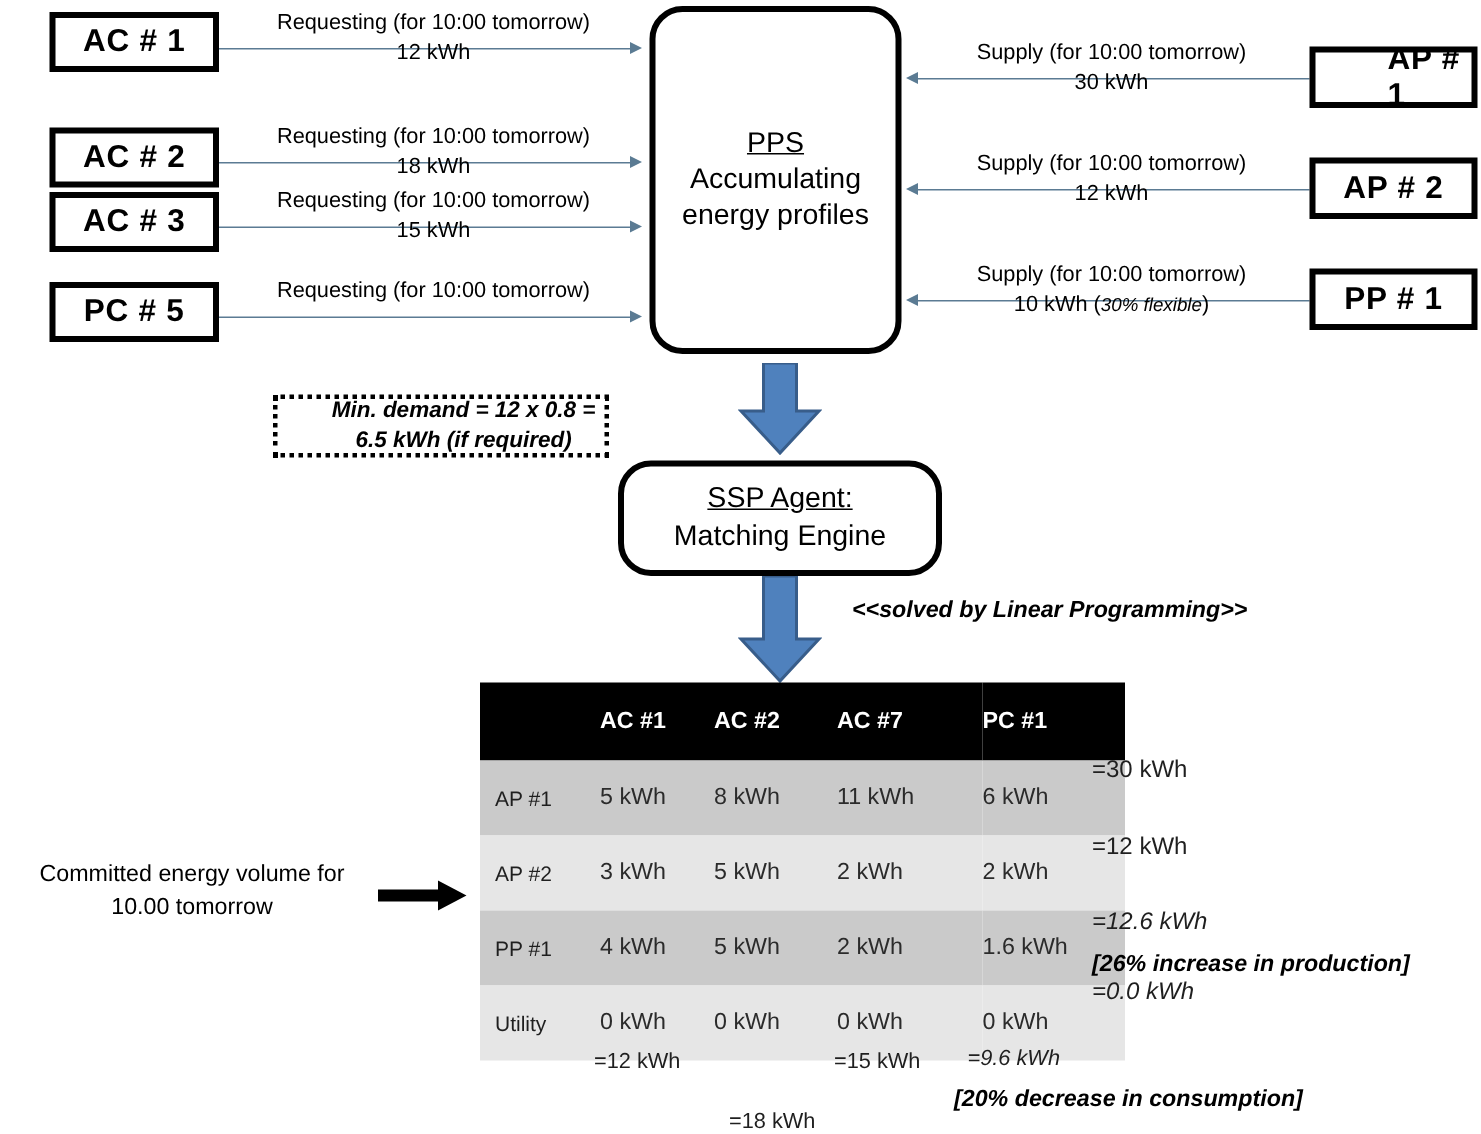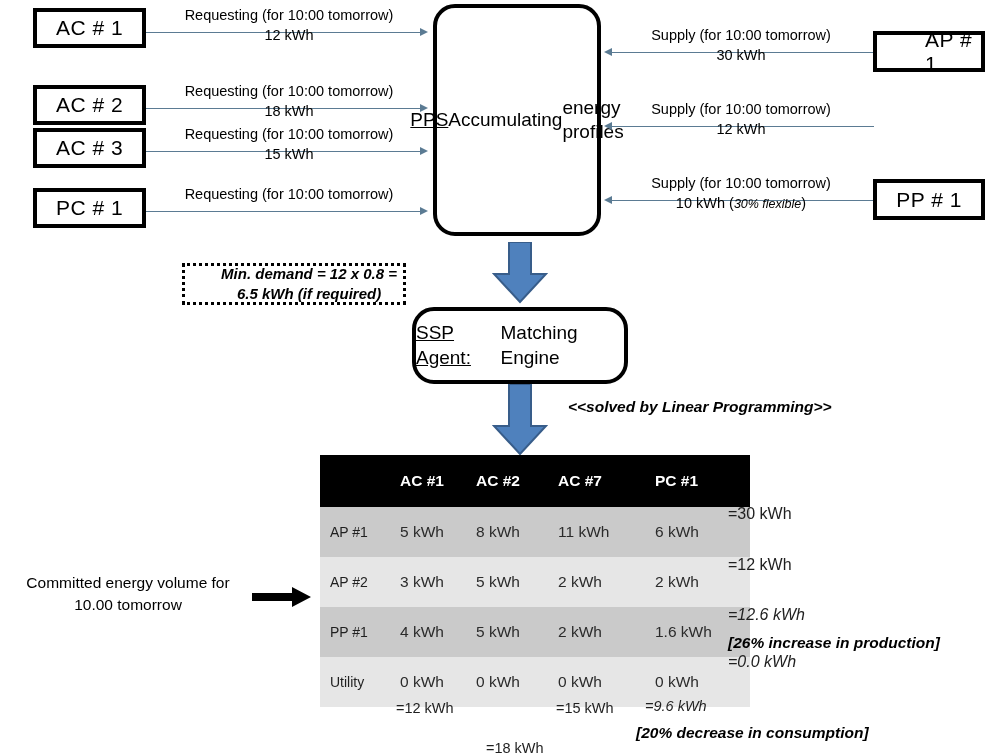--- a/index.html
+++ b/index.html
@@ -23,28 +23,30 @@
   
   .entity-box {
     border: 4px solid #000000;
     background: #ffffff;
     display: flex;
     align-items: center;
     justify-content: center;
     font-size: 21px;
     letter-spacing: 0.5px;
     box-sizing: border-box;
+    font-weight: bold;
   }
 
   
   .hub-box {
     border: 4px solid #000000;
     background: #ffffff;
     border-radius: 22px;
     display: flex;
+    flex-direction: column;
     align-items: center;
     justify-content: center;
     box-sizing: border-box;
     font-size: 19px;
     line-height: 1.28;
   }
   .hub-box .hub-title { text-decoration: underline; }
 
   
   .flow-label {
@@ -168,21 +170,21 @@
   <div class="abs entity-box" style="left:33px; top:8px; width:113px; height:40px;">
     <span>AC # 1</span>
   </div>
   <div class="abs entity-box" style="left:33px; top:85px; width:113px; height:40px;">
     <span>AC # 2</span>
   </div>
   <div class="abs entity-box" style="left:33px; top:128px; width:113px; height:40px;">
     <span>AC # 3</span>
   </div>
   <div class="abs entity-box" style="left:33px; top:188px; width:113px; height:40px;">
-    <span>PC # 1</span>
+    <span>PC # 5</span>
   </div>
 
   <div class="abs conn-line" style="left:146px; top:32px; width:278px;"></div>
   <div class="abs arrow-r" style="left:420px; top:28px;"></div>
 
   <div class="abs conn-line" style="left:146px; top:108px; width:278px;"></div>
   <div class="abs arrow-r" style="left:420px; top:104px;"></div>
 
   <div class="abs conn-line" style="left:146px; top:151px; width:278px;"></div>
   <div class="abs arrow-r" style="left:420px; top:147px;"></div>
@@ -234,20 +236,23 @@
     <div>12 kWh</div>
   </div>
 
   <div class="abs flow-label" style="left:615px; top:174px; width:252px;">
     <div>Supply (for 10:00 tomorrow)</div>
     <div><span>10 kWh (</span><span class="flex-note">30% flexible</span>)</div>
   </div>
 
   <div class="abs entity-box" style="left:873px; top:31px; width:112px; height:41px;padding-left:48px;">
     <span>AP # 1</span>
+  </div>
+  <div class="abs entity-box" style="left:873px; top:105px; width:112px; height:41px;">
+    <span>AP # 2</span>
   </div>
   <div class="abs entity-box" style="left:873px; top:179px; width:112px; height:41px;">
     <span>PP # 1</span>
   </div>
 
   <div class="abs dotted-note" style="left:182px; top:263px; width:224px; height:42px;">
     <div>
       <div>Min. demand = 12 x 0.8 =</div>
       <div>6.5 kWh (if required)</div>
     </div>

